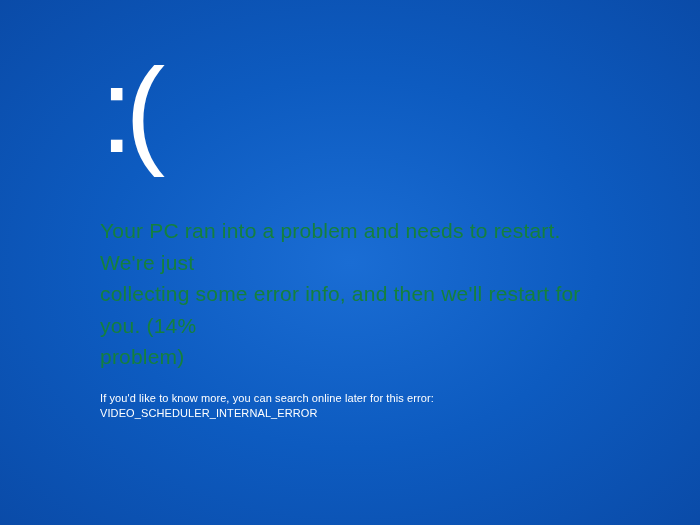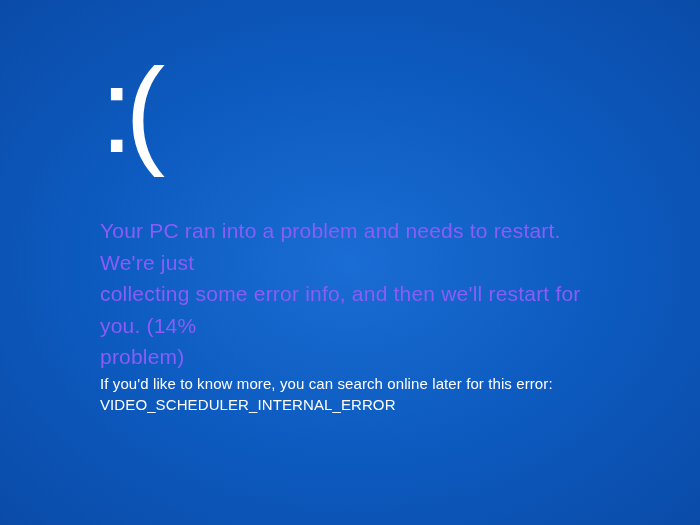--- a/index.html
+++ b/index.html
@@ -24,25 +24,26 @@
       font-weight: 200;
       line-height: 1;
       letter-spacing: -8px;
       margin-bottom: 45px;
       color: #ffffff;
     }
     .main-message {
       font-size: 21px;
       font-weight: 300;
       line-height: 1.5;
-      color: #8b5cf6;
+      margin-bottom: 18px;
+      color: #15803d;
       letter-spacing: 0.2px;
     }
     .sub-message {
-      font-size: 15px;
+      font-size: 11px;
       font-weight: 300;
       line-height: 1.4;
       color: #ffffff;
       letter-spacing: 0.1px;
     }
   </style>
 </head>
 <body>
 
 <div class="container">

